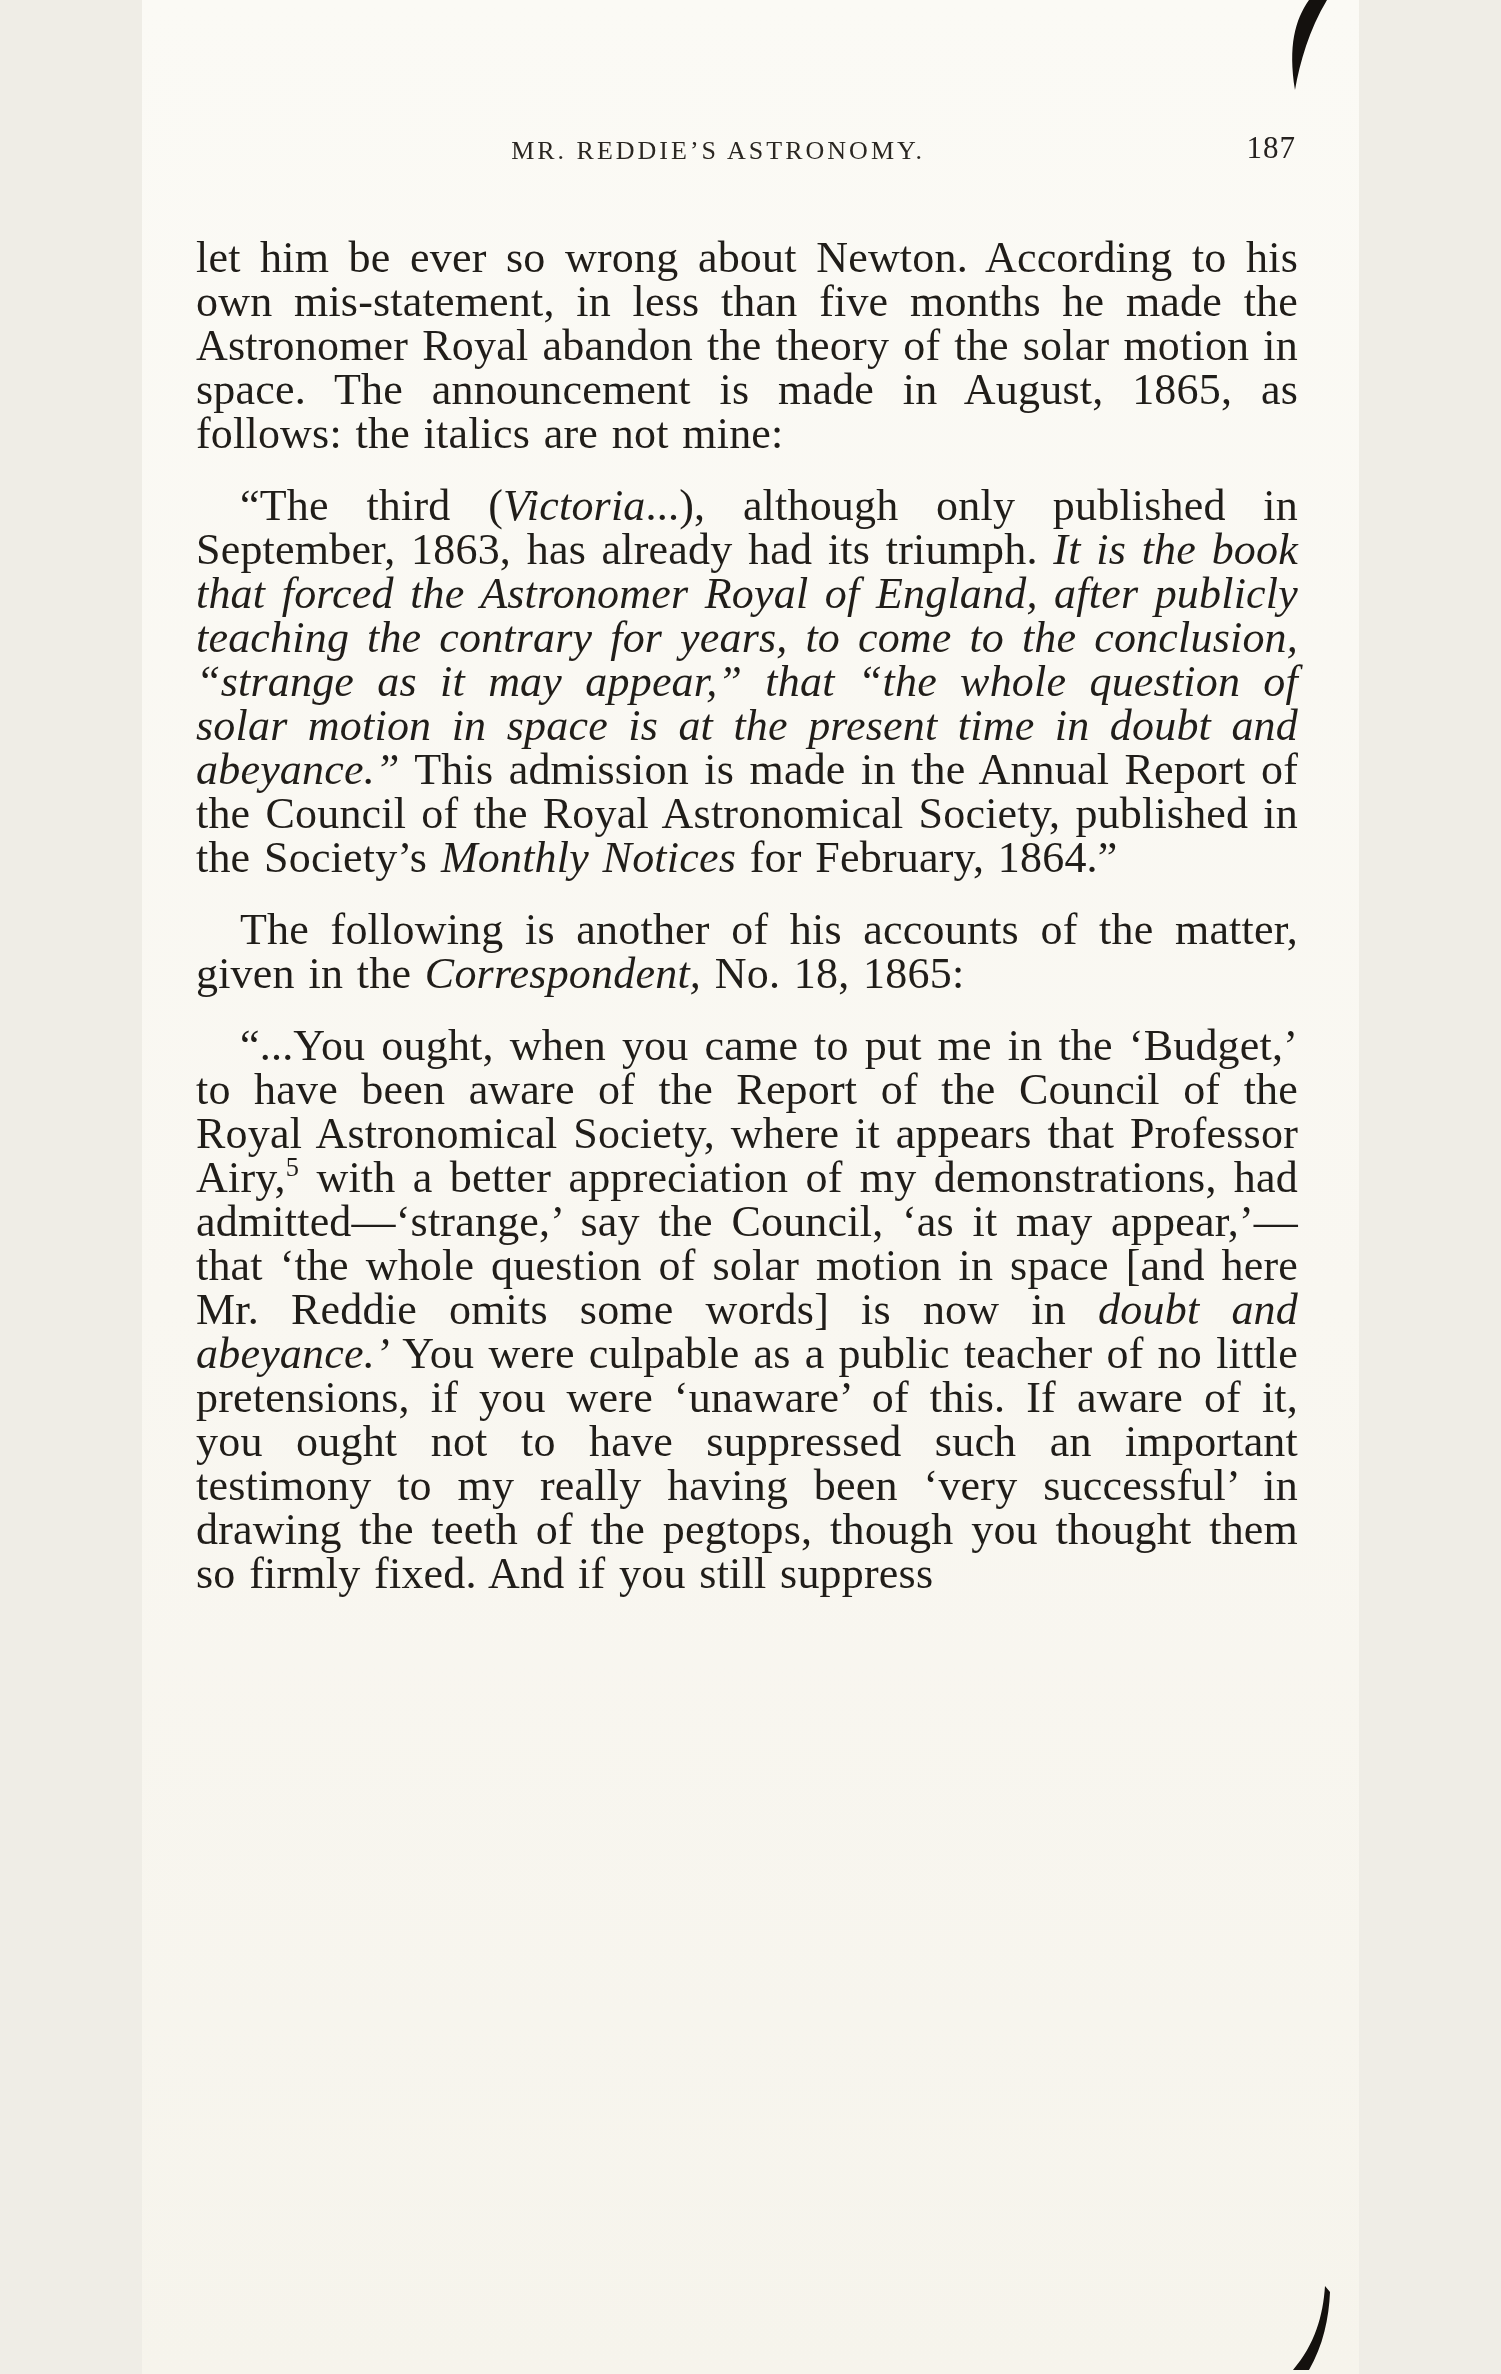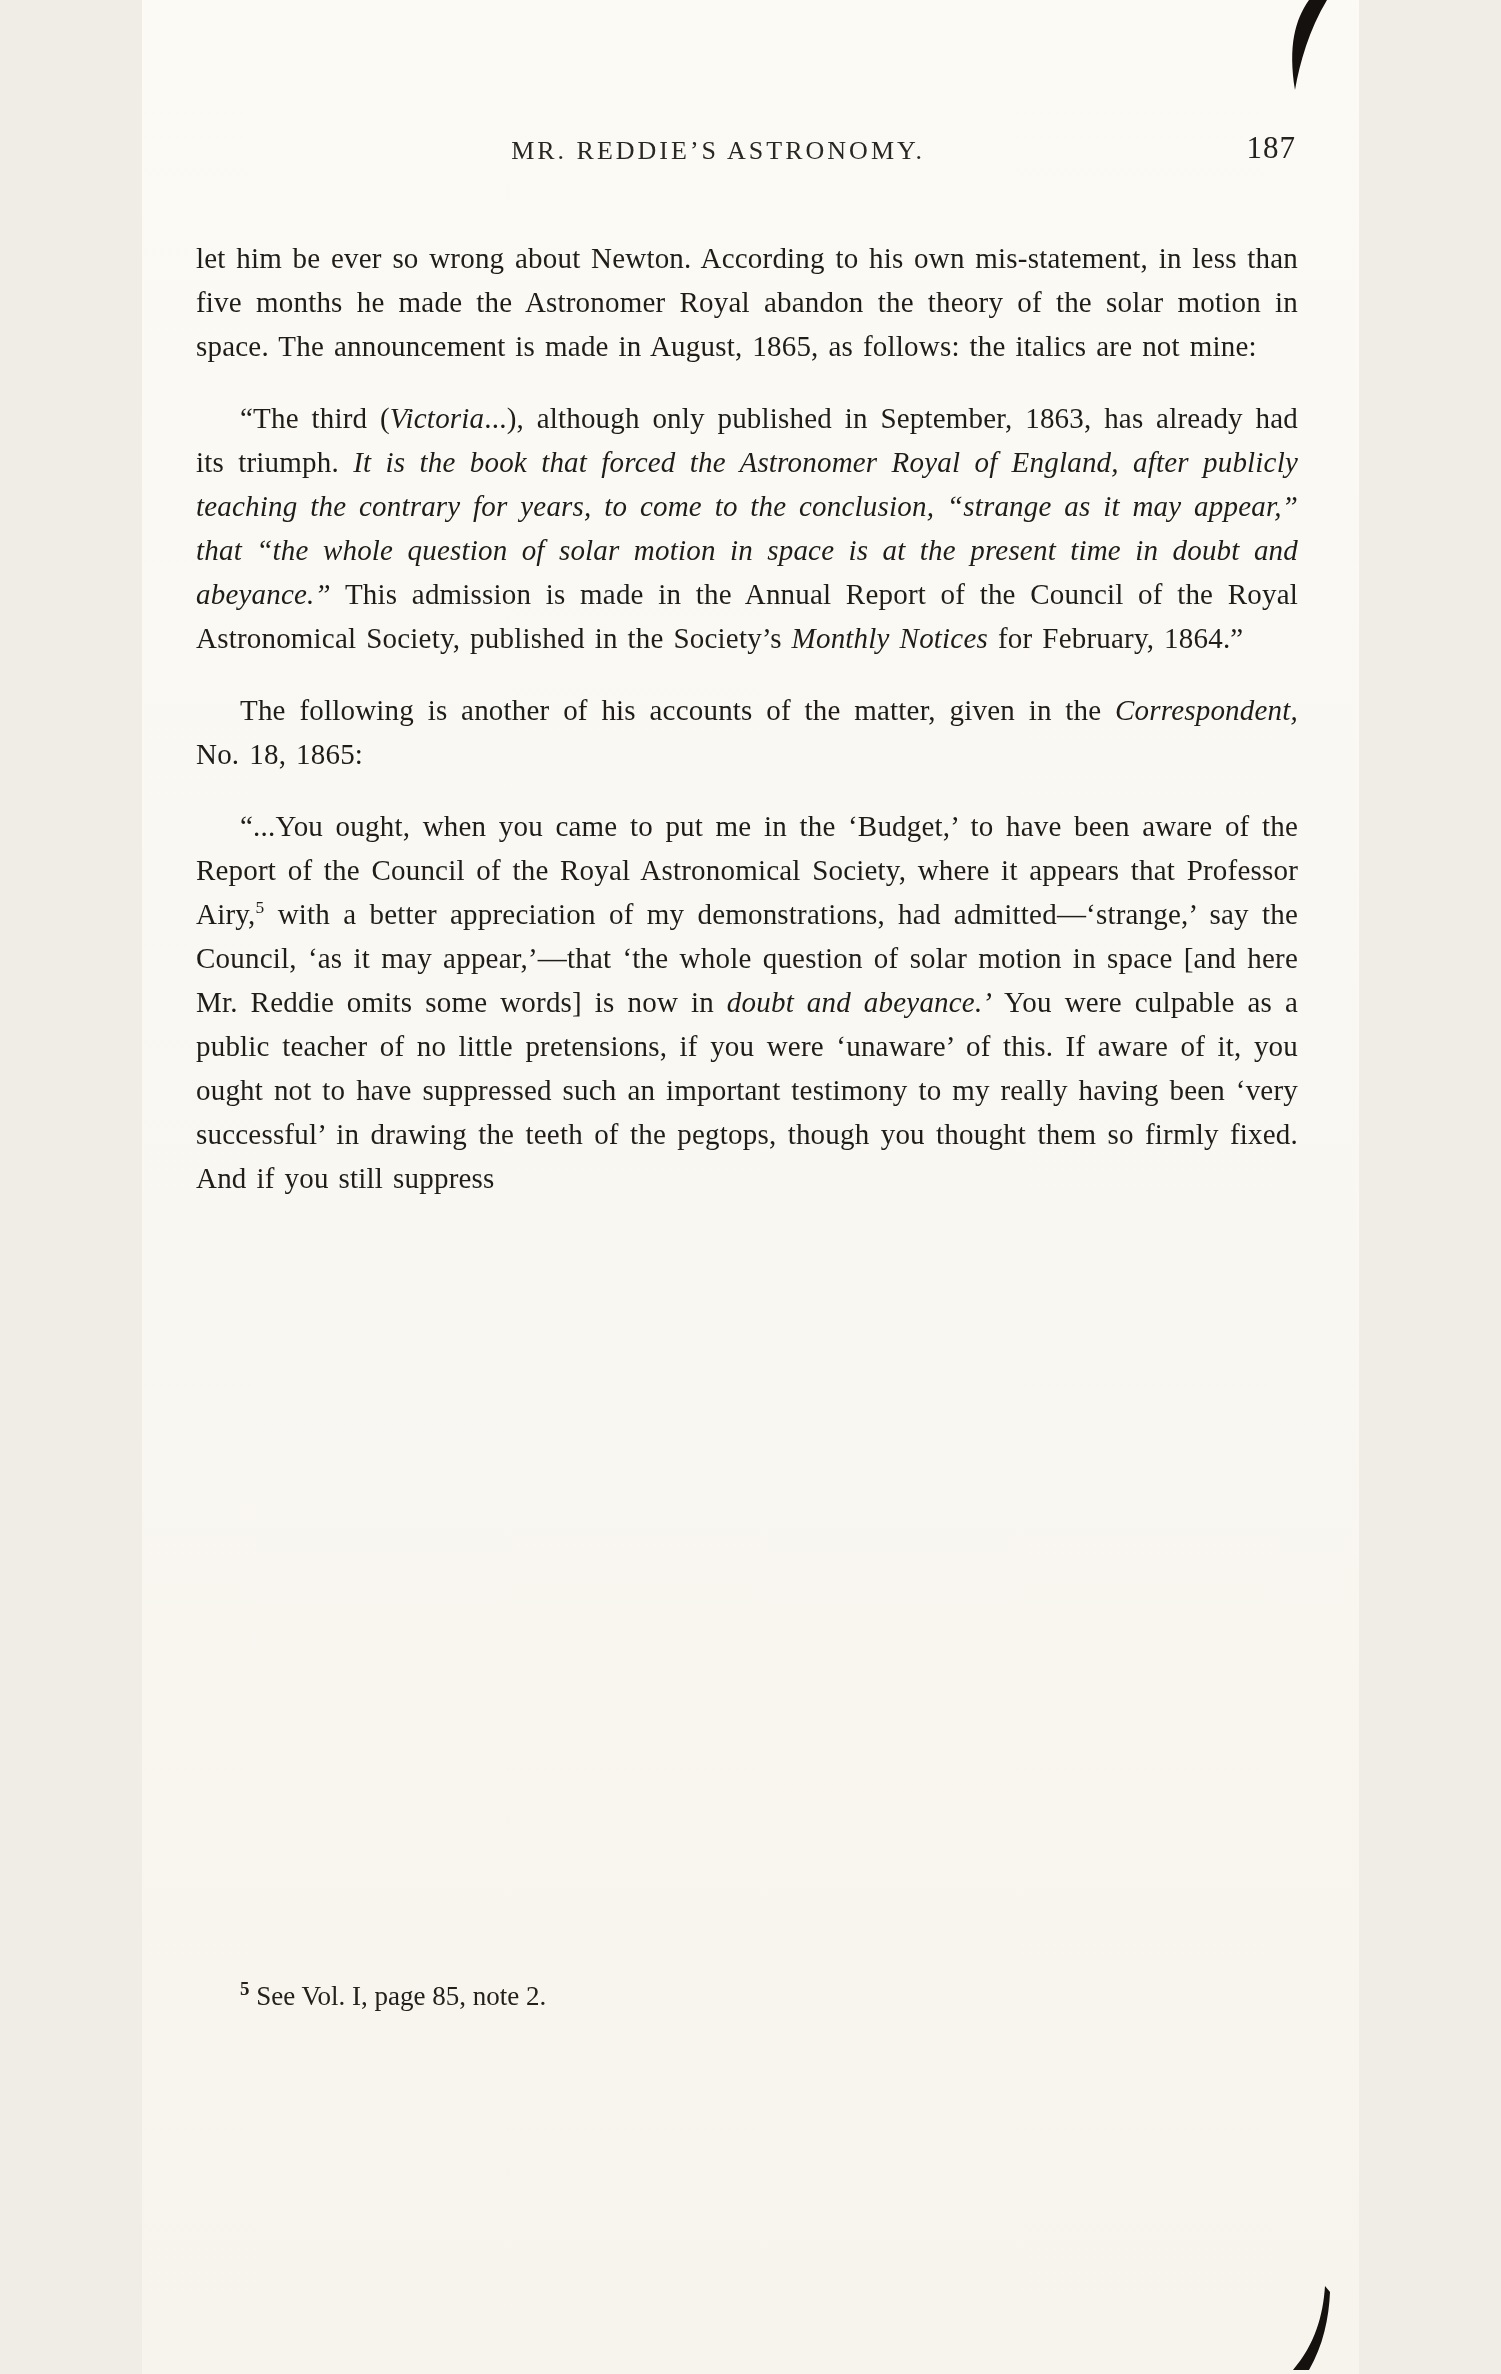--- a/index.html
+++ b/index.html
@@ -44,21 +44,21 @@
     letter-spacing: 1px;
     color: #262220;
   }
 
   
   .body-text {
     position: absolute;
     top: 236px;
     left: 54px;
     width: 1102px;
-    font-size: 29px;
+    font-size: 44px;
     line-height: 44px;
     text-align: justify;
     word-spacing: 2.5px;
     letter-spacing: 0.2px;
     color: #201d19;
   }
   .para { margin: 0; }
   .para.gap { margin-top: 26px; }
   .para.indent { text-indent: 44px; margin-top: 28px; }
   .it { font-style: italic; }
@@ -113,21 +113,20 @@
 
     <p class="para gap indent"><span>“The third (</span><span class="it">Victoria</span><span>...), although only published in September, 1863, has already had its triumph.  </span><span class="it">It is the book that forced the Astronomer Royal of England, after publicly teaching the contrary for years, to come to the conclusion, “strange as it may appear,” that “the whole question of solar motion in space is at the present time in doubt and abeyance.”</span><span> This admission is made in the Annual Report of the Council of the Royal Astronomical Society, published in the Society’s </span><span class="it">Monthly Notices</span><span> for February, 1864.”</span></p>
 
 
     <p class="para indent"><span>The following is another of his accounts of the matter, given in the </span><span class="it">Correspondent,</span><span> No. 18, 1865:</span></p>
 
     <p class="para gap indent"><span>“...You ought, when you came to put me in the ‘Budget,’ to have been aware of the Report of the Council of the Royal Astronomical Society, where it appears that Professor Airy,</span><sup class="fn-ref">5</sup><span> with a better appreciation of my demonstrations, had admitted—‘strange,’ say the Council, ‘as it may appear,’—that ‘the whole question of solar motion in space [and here Mr. Reddie omits some words] is now in </span><span class="it">doubt and abeyance.’</span><span>  You were culpable as a public teacher of no little pretensions, if you were ‘unaware’ of this.  If aware of it, you ought not to have suppressed such an important testimony to my really having been ‘very successful’ in drawing the teeth of the pegtops, though you thought them so firmly fixed.  And if you still suppress</span></p>
 
   </main>
 
-  <p class="footnote"><sup>5</sup>&nbsp;<span>See Vol. I, page 85, note 2.</span></p>
 
   <div class="ink ink-bottom-right">
     <svg width="42" height="84" viewBox="0 0 42 84" aria-hidden="true">
       <path d="M36 0 C 34 30, 26 58, 4 84 L 20 84 C 34 60, 40 32, 41 6 Z" fill="#14110e"></path>
     </svg>
   </div>
 
 </div>
 
 </body></html>

